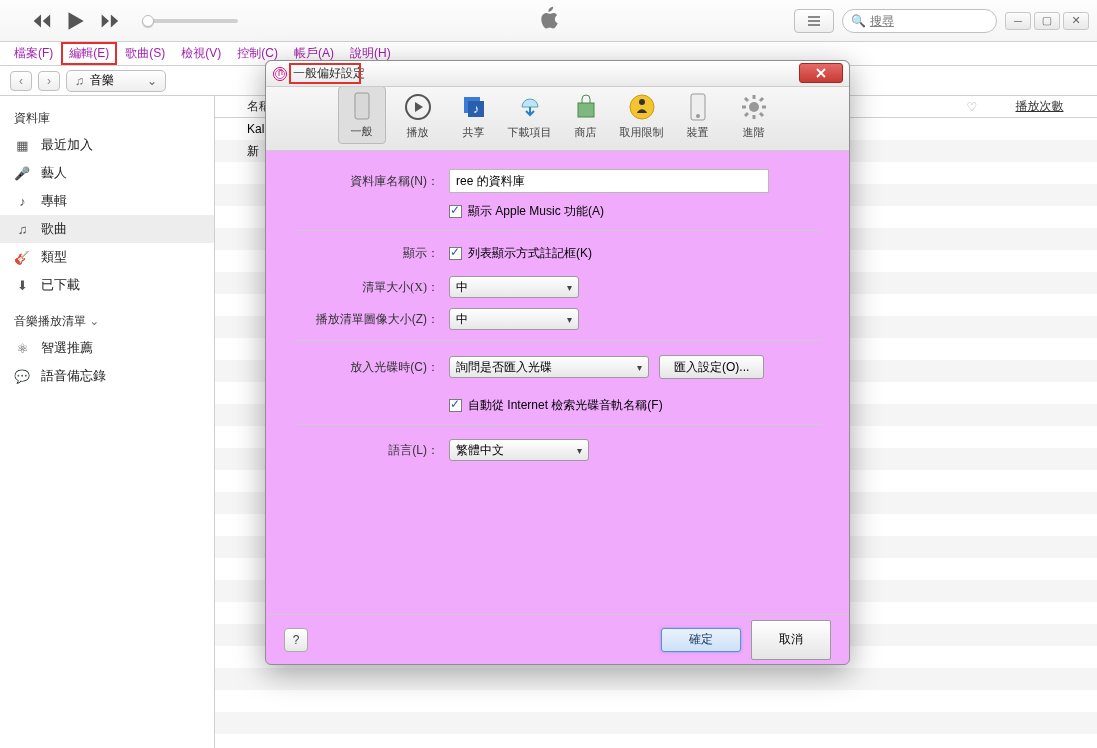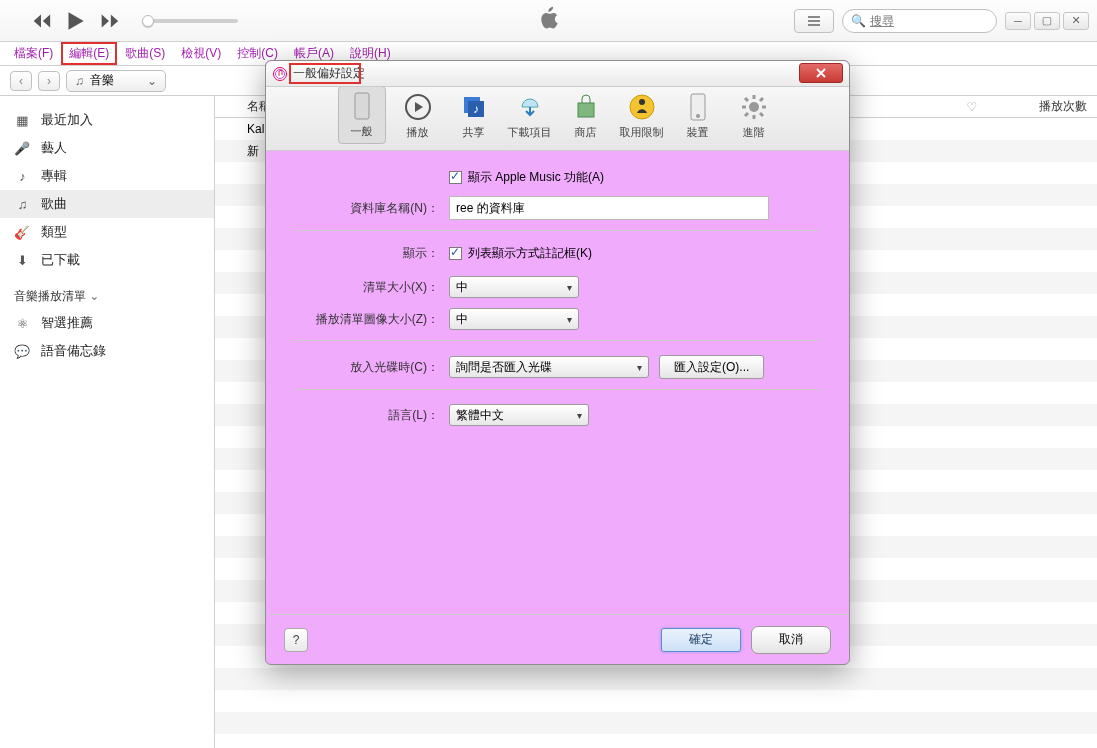--- a/index.html
+++ b/index.html
@@ -106,21 +106,21 @@
 .side-item.selected { background:#ededed;}
 .side-icon { width:17px; display:flex; justify-content:center; color:#555;}
 
 .content { flex:1; position:relative; }
 .col-headers {
   height:22px; border-bottom:1px solid #d0d0d0; display:flex; align-items:center;
   font-size:12px; color:#333; background:#fff;
 }
 .col-name { padding-left:32px; flex:1; }
 .col-heart { width:40px; text-align:center; color:#999;}
-.col-plays { width:105px; text-align:right; padding-right:10px;}
+.col-plays { width:105px; text-align:center; padding-right:10px;text-decoration:underline;}
 .rows .row {
   height:22px; display:flex; align-items:center; padding-left:32px;
   font-size:12px;
 }
 .rows .row:nth-child(even) { background:#f5f5f5;}
 .stripes { position:absolute; top:22px; left:0; right:0; bottom:0; }
 .stripes div { height:22px; }
 .stripes div:nth-child(even){ background:#f5f5f5;}
 
 
@@ -206,22 +206,22 @@
   justify-content:center; color:#444;
 }
 .footer-spacer { flex:1;}
 .primary-btn {
   width:80px; height:24px; border:1px solid #5a8fd6;
   background:linear-gradient(#eaf2fc,#cde1f7); border-radius:3px;
   display:flex; align-items:center; justify-content:center; color:#1a3b66;
   box-shadow:0 0 3px rgba(90,143,214,.6);
 }
 .default-btn {
-  width:80px; height:28px; border:1px solid #9b9b9b;
-  background:linear-gradient(#fff,#e5e5e5); border-radius:7px;
+  width:80px; height:40px; border:1px solid #9b9b9b;
+  background:linear-gradient(#fff,#e5e5e5); border-radius:2px;
   display:flex; align-items:center; justify-content:center;
 }
 </style>
 </head>
 <body>
 
 <div class="topbar">
   <div class="playback-controls">
     <div class="pb-btn">
       <svg viewBox="0 0 24 24" fill="#555">
@@ -282,20 +282,21 @@
   <div class="nav-btn">›</div>
   <div class="nav-pill">
     <span style="color:#666;">♫</span>
     <span>音樂</span>
     <span style="margin-left:auto;color:#666;">⌄</span>
   </div>
 </div>
 
 <div class="main">
   <div class="sidebar">
+    <div class="side-heading">資料庫</div>
     <div id="side-library">
         <div class="side-item">
           <span class="side-icon">▦</span>
           <span>最近加入</span>
         </div>
         <div class="side-item">
           <span class="side-icon">🎤</span>
           <span>藝人</span>
         </div>
         <div class="side-item">
@@ -467,48 +468,48 @@
               <path d="M14 2v4M14 22v4M2 14h4M22 14h4M5 5l3 3M20 20l3 3M23 5l-3 3M8 20l-3 3"></path>
             </g>
           </svg>
         </div>
         <span>進階</span>
       </div>
     </div>
 
   <div class="form">
     <div class="form-row">
+      <div class="form-label">資料庫名稱(N)：</div>
+      <div class="form-control">
+        <input class="text-input" value="ree 的資料庫" style="">
+      </div>
+    </div>
+    <div class="form-row">
       <div class="form-label"></div>
       <div class="form-control">
         <label class="checkbox">
           <span class="checkbox-box checked"></span>
           <span>顯示 Apple Music 功能(A)</span>
         </label>
       </div>
     </div>
-    <div class="form-row">
-      <div class="form-label">資料庫名稱(N)：</div>
-      <div class="form-control">
-        <input class="text-input" value="ree 的資料庫" style="">
-      </div>
-    </div>
 
     <div class="divider"></div>
 
     <div class="form-row">
       <div class="form-label">顯示：</div>
       <div class="form-control">
         <label class="checkbox">
           <span class="checkbox-box checked"></span>
           <span>列表顯示方式註記框(K)</span>
         </label>
       </div>
     </div>
 
-    <div class="form-row" style="margin-top:14px;">
+    <div class="form-row" style="margin-top:14px;font-family:Liberation Serif, serif;">
       <div class="form-label">清單大小(X)：</div>
       <div class="form-control">
         <div class="select small">
           <span>中</span>
           <span class="caret">▾</span>
         </div>
       </div>
     </div>
     <div class="form-row">
       <div class="form-label">播放清單圖像大小(Z)：</div>
@@ -525,20 +526,29 @@
     <div class="form-row">
       <div class="form-label">放入光碟時(C)：</div>
       <div class="form-control">
         <div class="select medium">
           <span>詢問是否匯入光碟</span>
           <span class="caret">▾</span>
         </div>
         <div class="btn">
           <span>匯入設定(O)...</span>
         </div>
+      </div>
+    </div>
+    <div class="form-row" style="margin-top:18px;">
+      <div class="form-label"></div>
+      <div class="form-control">
+        <label class="checkbox">
+          <span class="checkbox-box checked"></span>
+          <span>自動從 Internet 檢索光碟音軌名稱(F)</span>
+        </label>
       </div>
     </div>
 
     <div class="divider"></div>
 
     <div class="form-row">
       <div class="form-label">語言(L)：</div>
       <div class="form-control">
         <div class="select small" style="width:140px">
           <span>繁體中文</span>

